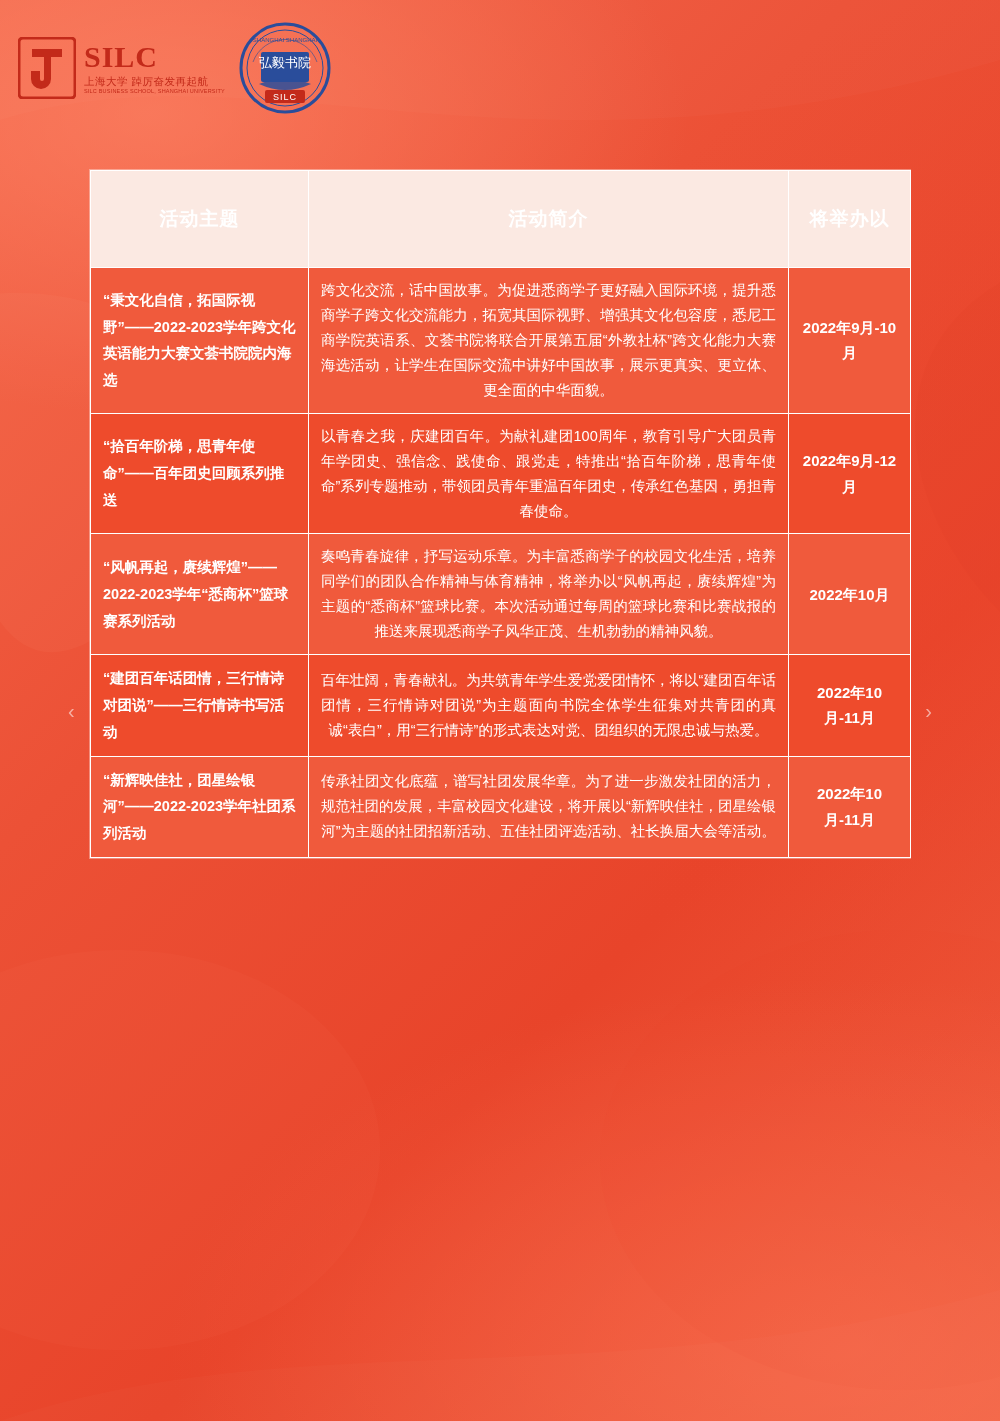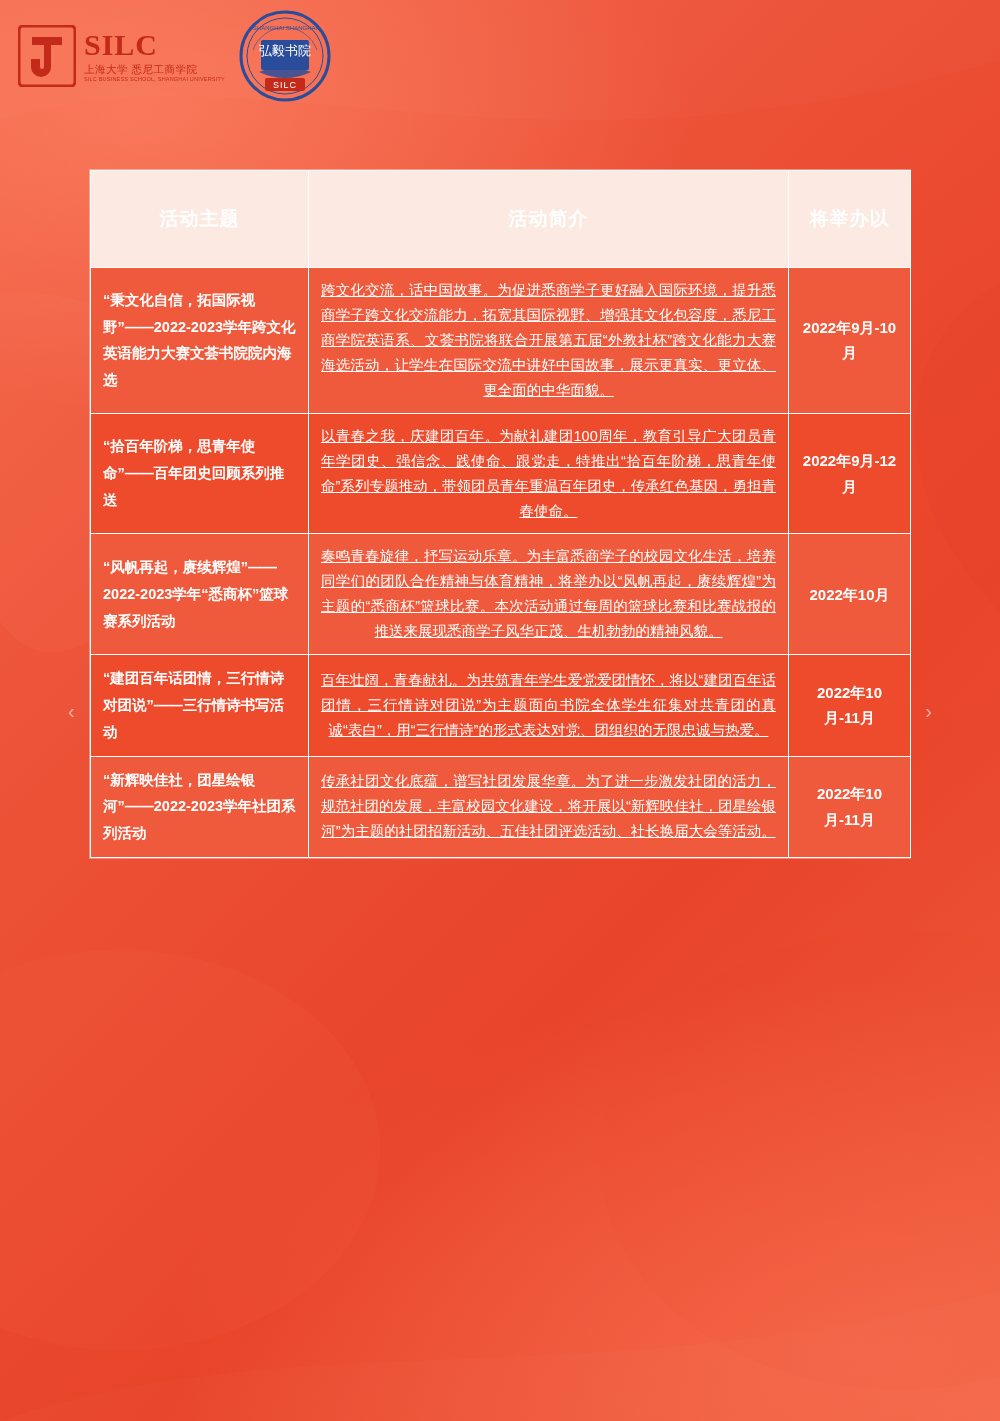--- a/index.html
+++ b/index.html
@@ -27,21 +27,21 @@
   .bg-swirl {
     position: absolute;
     inset: 0;
     z-index: 1;
     opacity: 0.35;
   }
   .bg-swirl svg { width: 100%; height: 100%; display: block; }
 
   .header {
     position: absolute;
-    top: 10px;
+    top: 22px;
     left: 18px;
     display: flex;
     align-items: center;
     gap: 14px;
     z-index: 5;
   }
   .logo-silc {
     display: flex;
     align-items: center;
     gap: 8px;
@@ -128,21 +128,20 @@
     font-size: 14.5px;
     line-height: 1.85;
     padding-left: 16px;
     padding-right: 16px;
   }
   td.desc {
     text-align: justify;
     text-align-last: center;
     padding-left: 14px;
     padding-right: 14px;
-    text-decoration: underline;
   }
   td.date {
     text-align: center;
     font-weight: bold;
     font-size: 15px;
     line-height: 1.7;
     padding-left: 6px;
     padding-right: 6px;
   }
   .arrow-left {
@@ -178,21 +177,21 @@
 </div>
 
 <div class="header">
   <div class="logo-silc">
     <svg class="logo-mark" viewBox="0 0 58 62">
       <rect x="1" y="1" width="56" height="60" rx="4" fill="none" stroke="#c32a1a" stroke-width="3"></rect>
       <path d="M14 12 h30 v8 h-11 v22 a10 10 0 0 1 -20 0 v-8 h9 v8 a2 2 0 0 0 4 0 v-22 h-12 z" fill="#c32a1a"></path>
     </svg>
     <div class="logo-text-block">
       <div class="logo-text-main">SILC</div>
-      <div class="logo-text-cn">上海大学 悉尼工商学院</div>
+      <div class="logo-text-cn">上海大学 踔厉奋发再起航</div>
       <div class="logo-text-en">SILC BUSINESS SCHOOL, SHANGHAI UNIVERSITY</div>
     </div>
   </div>
   <div class="logo-seal">
     <svg viewBox="0 0 92 92" width="92" height="92">
       <circle cx="46" cy="46" r="44" fill="none" stroke="#2a4d9b" stroke-width="3"></circle>
       <circle cx="46" cy="46" r="38" fill="none" stroke="#2a4d9b" stroke-width="1"></circle>
       <path d="M14 40 A34 34 0 0 1 78 40" fill="none" stroke="#2a4d9b" stroke-width="0.6"></path>
       <text x="46" y="20" text-anchor="middle" font-size="6" fill="#2a4d9b" font-family="Liberation Sans, sans-serif">SHANGHAI   SHANGHAI</text>
       <rect x="22" y="30" width="48" height="30" rx="2" fill="#2a4d9b"></rect>

